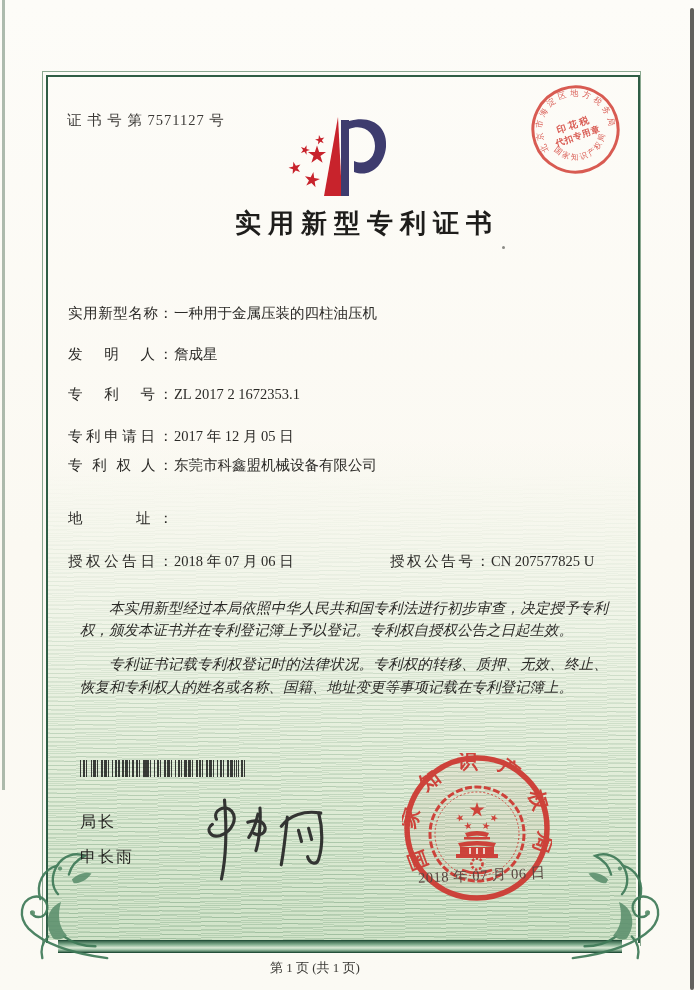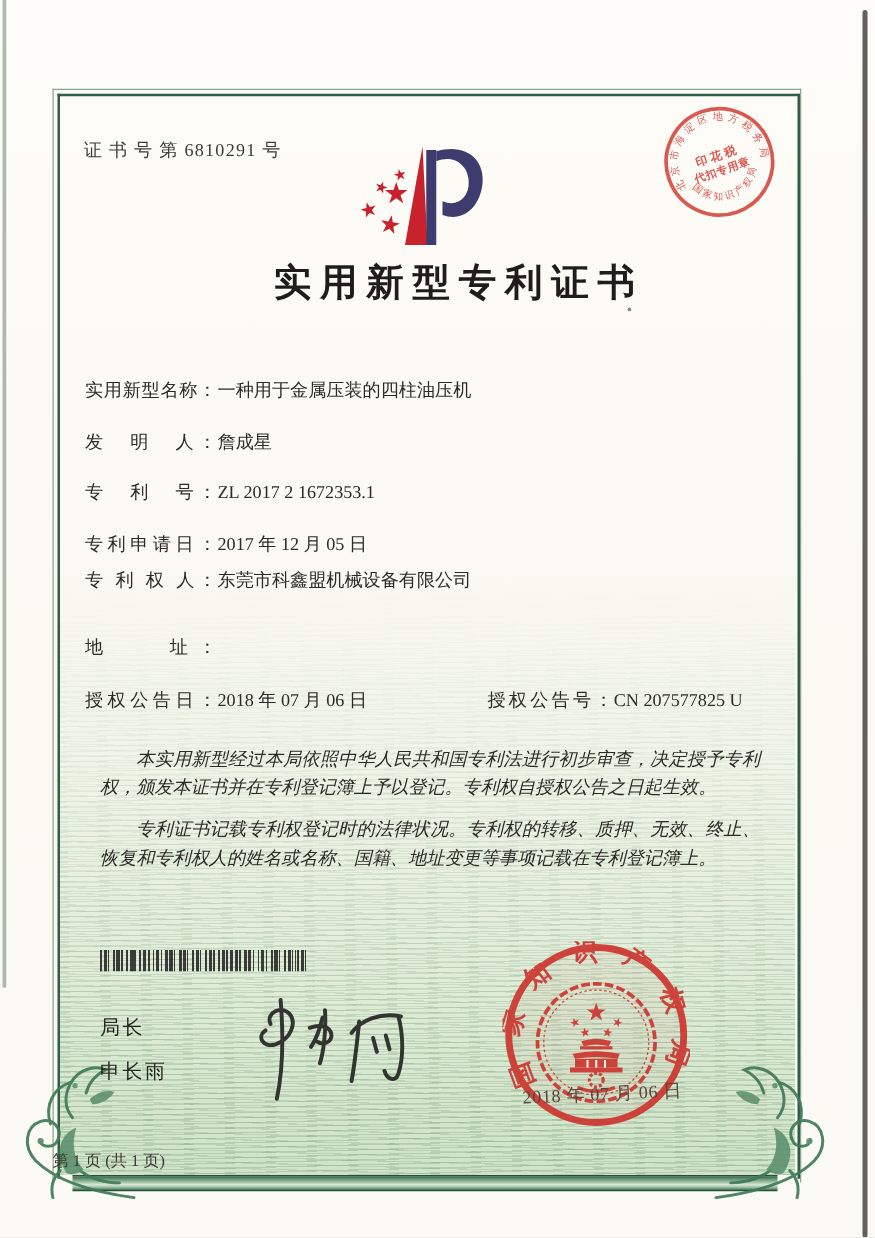--- a/index.html
+++ b/index.html
@@ -22,21 +22,21 @@
     background:linear-gradient(180deg,rgba(232,242,226,0) 0%,rgba(232,242,226,0) 42%,rgba(224,237,216,.4) 62%,rgba(215,232,206,.75) 82%,rgba(206,226,198,.95) 100%);}
   .waves{position:absolute;left:47px;right:64px;top:78px;bottom:50px;
     background:
       repeating-linear-gradient(178.6deg,rgba(255,255,255,0) 0 3px,rgba(116,158,122,.34) 3px 4px),
       repeating-linear-gradient(181.6deg,rgba(255,255,255,0) 0 3.6px,rgba(116,158,122,.26) 3.6px 4.6px);
     -webkit-mask-image:linear-gradient(180deg,transparent 0%,transparent 46%,rgba(0,0,0,.3) 62%,rgba(0,0,0,.72) 80%,#000 96%);
     mask-image:linear-gradient(180deg,transparent 0%,transparent 46%,rgba(0,0,0,.3) 62%,rgba(0,0,0,.72) 80%,#000 96%);}
   
   .certno{position:absolute;left:67px;top:111px;font-size:14.5px;letter-spacing:1px;color:#3c3a37;}
   .logo{position:absolute;left:283px;top:108px;width:112px;height:94px;}
-  .title{position:absolute;left:42px;right:52px;top:206px;text-align:center;font-size:30px;font-weight:600;letter-spacing:7px;color:#1e1d1b;padding-left:44px;}
+  .title{position:absolute;left:42px;right:52px;top:206px;text-align:center;font-size:26px;font-weight:600;letter-spacing:7px;color:#1e1d1b;padding-left:44px;}
   .speck{position:absolute;width:3px;height:3px;border-radius:50%;background:#8a8a85;}
   
   .row{position:absolute;left:68px;right:60px;font-size:14.5px;line-height:22px;color:#2b2a27;display:flex;align-items:flex-start;}
   .lbl{flex:none;width:105px;text-align:justify;text-align-last:justify;}
   .val{margin-left:1px;}
   .val-addr{width:412px;}
   .pair2{position:absolute;left:322px;top:0;display:flex;}
   .lbl2{flex:none;width:100px;text-align:justify;text-align-last:justify;}
   
   .paras{position:absolute;left:68px;right:80px;top:585px;font-size:14.5px;line-height:22.2px;text-align:justify;color:#2b2a27;}
@@ -52,21 +52,21 @@
   .signature{position:absolute;left:186px;top:796px;width:152px;height:88px;}
   
   .tax-stamp{position:absolute;left:528px;top:82px;width:95px;height:95px;opacity:.88;}
   .seal{position:absolute;left:402px;top:753px;width:150px;height:150px;opacity:.93;}
   .seal-date{position:absolute;left:418px;top:866px;font-size:14.5px;letter-spacing:.5px;color:#584540;transform:rotate(-2.5deg);white-space:nowrap;}
   
   .flourish{position:absolute;width:100px;height:118px;}
   .flourish.left{left:12px;top:846px;}
   .flourish.right{left:568px;top:846px;transform:scaleX(-1);}
   
-  .footer{position:absolute;left:42px;right:62px;top:920px;padding-right:50px;font-size:13px;color:#3a3935;}
+  .footer{position:absolute;left:42px;right:62px;top:959px;text-align:center;padding-right:50px;font-size:13px;color:#3a3935;}
 </style>
 </head>
 <body>
 
 <div class="page">
 
   <div class="scan-edge-right"></div>
   <div class="scan-edge-left"></div>
 
   <div class="tint"></div>
@@ -99,21 +99,21 @@
       <path d="M36,92 C30,98 28,106 30,114"></path>
     </g>
     <g fill="#5e916f" stroke="none" opacity="0.9">
       <path d="M41,94 C31,79 35,63 49,57 C45,71 47,83 55,91 C51,95 45,96 41,94 Z"></path>
       <path d="M60,34 C66,28 74,26 80,28 C76,34 69,38 62,38 Z"></path>
       <circle cx="20" cy="68" r="2.6"></circle>
       <circle cx="48" cy="23" r="2.2"></circle>
     </g>
   </svg>
 
-  <div class="certno">证 书 号 第 6810291 号</div>
+  <div class="certno">证 书 号 第 7571127 号</div>
 
   <svg class="tax-stamp" viewBox="-48 -48 96 96">
     <defs>
       <path id="taxTop" d="M -26.8,20.9 A 34 34 0 1 1 26.8,20.9" fill="none"></path>
       <path id="taxBottom" d="M -29,8 A 30 30 0 0 0 29,8" fill="none"></path>
     </defs>
     <g transform="rotate(-19)" fill="#d4453c">
       <circle r="43" fill="none" stroke="#d4453c" stroke-width="3"></circle>
       <text font-size="8.2" letter-spacing="3.6" font-family="Liberation Serif,serif">
         <textPath href="#taxTop" startOffset="50%" text-anchor="middle">北京市海淀区地方税务局</textPath>

